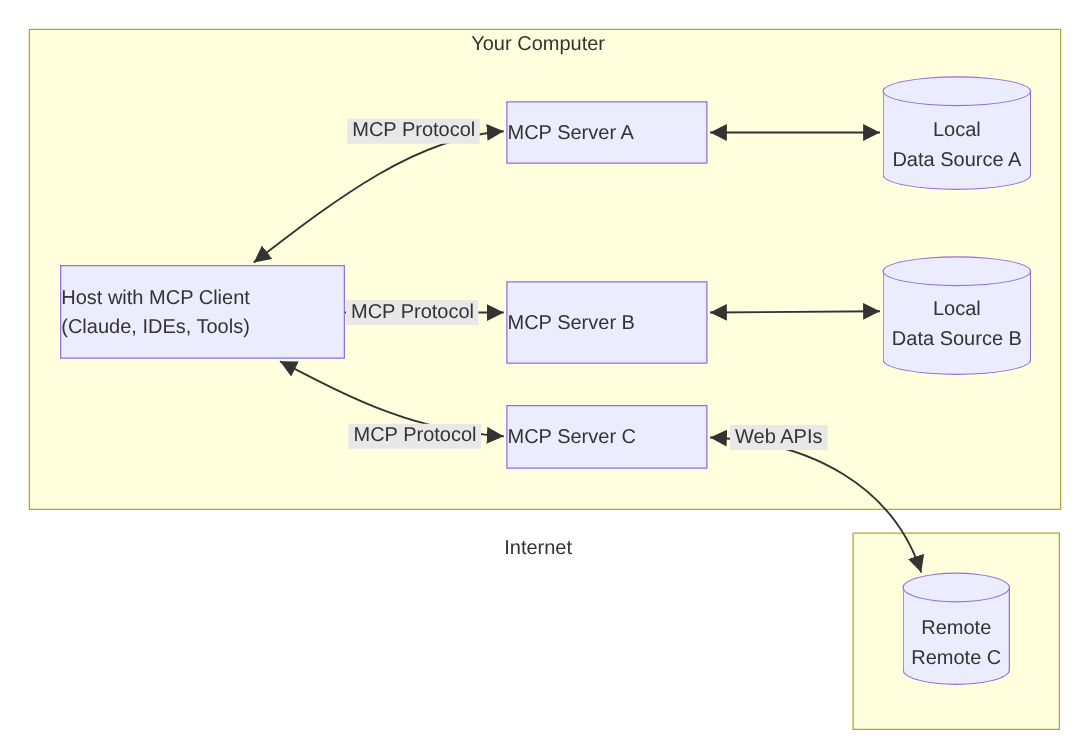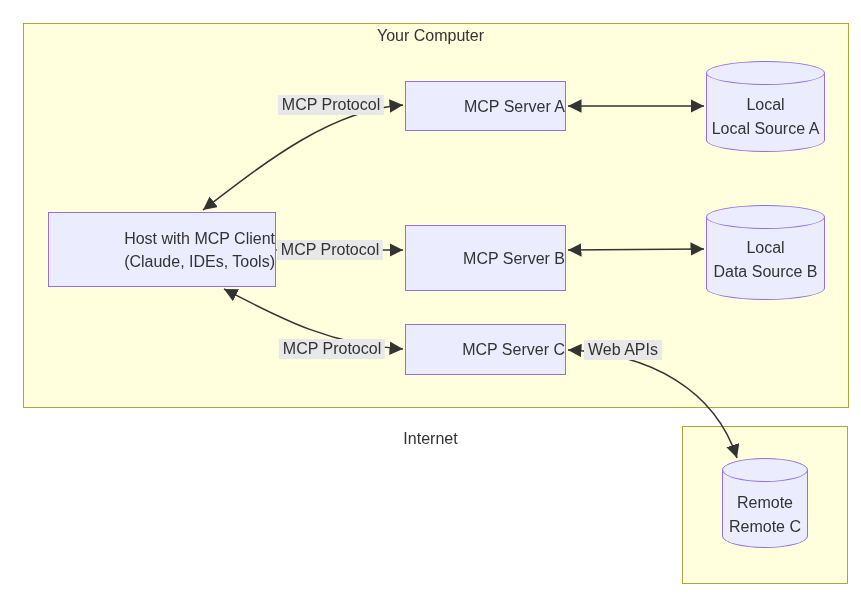--- a/index.html
+++ b/index.html
@@ -43,21 +43,21 @@
   #internet-title { top: 430px; }
 
   svg.edges { position: absolute; left: 0; top: 0; z-index: 1; }
 
   .node {
     position: absolute;
     background: var(--node-fill);
     border: 1px solid var(--node-stroke);
     display: flex;
     flex-direction: column;
-    align-items: flex-end;
+    align-items: flex-start;
     justify-content: center;
     font-size: 16px;
     line-height: 23px;
     text-align: center;
     z-index: 2;
   }
   #host    { left: 48px;  top: 212px; width: 228px; height: 75px; }
   #server-a{ left: 405px; top: 81px;  width: 161px; height: 50px; }
   #server-b{ left: 405px; top: 225px; width: 161px; height: 66px; }
   #server-c{ left: 405px; top: 324px; width: 161px; height: 51px; }
@@ -150,21 +150,21 @@
   </div>
   <div class="node" id="server-c">
     <span>MCP Server C</span>
   </div>
 
   <div class="cylinder" id="cyl-a">
     <div class="cyl-body"></div>
     <div class="cyl-top"></div>
     <div class="cyl-text">
       <div>Local</div>
-      <div>Local Source A</div>
+      <div>Data Source A</div>
     </div>
   </div>
 
   <div class="cylinder" id="cyl-b">
     <div class="cyl-body"></div>
     <div class="cyl-top"></div>
     <div class="cyl-text">
       <div>Local</div>
       <div>Data Source B</div>
     </div>

